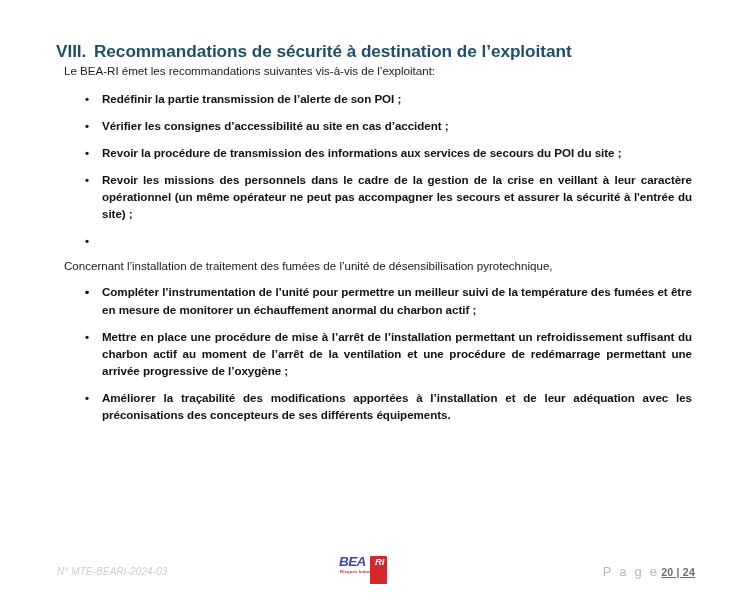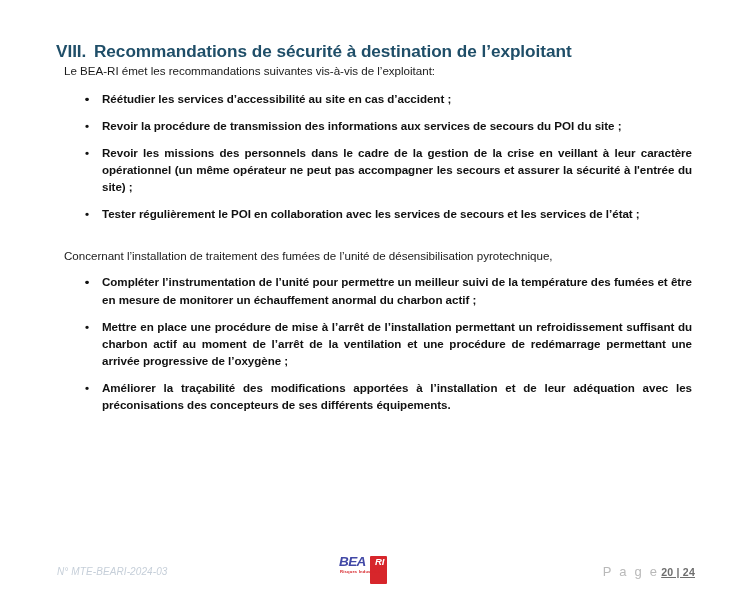--- a/index.html
+++ b/index.html
@@ -195,36 +195,36 @@
   </h1>
 
   <div class="content">
 
     <p class="intro first">Le BEA-RI émet les recommandations suivantes vis-à-vis de l’exploitant:</p>
 
 
     <ul class="rec-list group-one">
       <li>
         <span class="bullet">•</span>
-      </li>
-      <li>
-        <span class="bullet">•</span>
-        <span>Réétudier les services d’accessibilité au site en cas d’accident ;</span>
+        <span>Redéfinir la partie transmission de l’alerte de son POI ;</span>
+      </li>
+      <li>
+        <span class="bullet">•</span>
+        <span>Vérifier les consignes d’accessibilité au site en cas d’accident ;</span>
       </li>
       <li>
         <span class="bullet">•</span>
         <span>Revoir la procédure de transmission des informations aux services de secours du POI du site ;</span>
       </li>
       <li>
         <span class="bullet">•</span>
         <span>Revoir les missions des personnels dans le cadre de la gestion de la crise en veillant à leur caractère opérationnel (un même opérateur ne peut pas accompagner les secours et assurer la sécurité à l'entrée du site) ;</span>
       </li>
       <li>
         <span class="bullet">•</span>
-        <span>Tester régulièrement le POI en collaboration avec les services de secours et les services de l’état ;</span>
       </li>
     </ul>
 
     <div class="gap-between-groups"></div>
 
     <p class="intro">Concernant l’installation de traitement des fumées de l’unité de désensibilisation pyrotechnique,</p>
 
     <ul class="rec-list group-two">
       <li>
         <span class="bullet">•</span>

